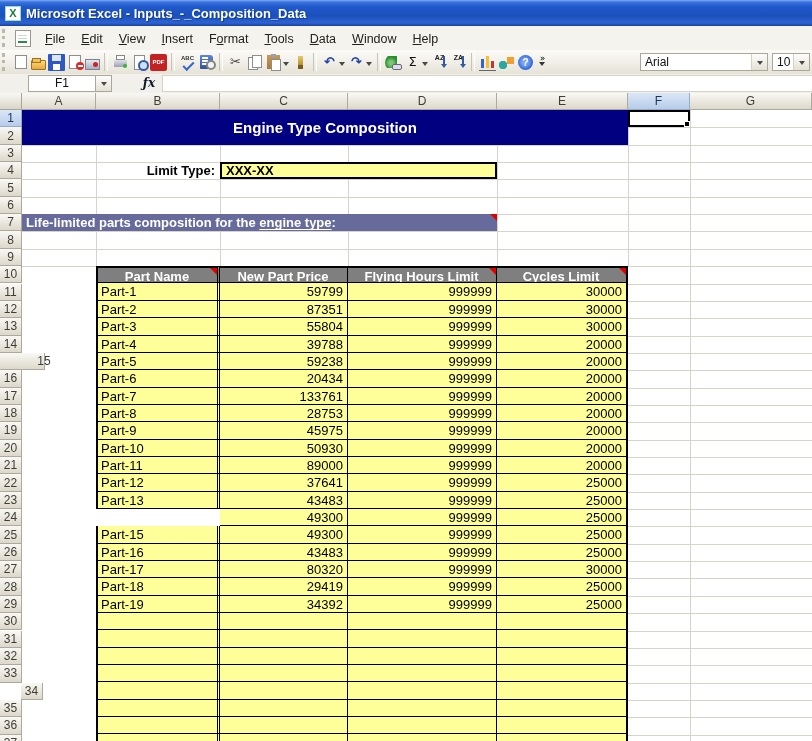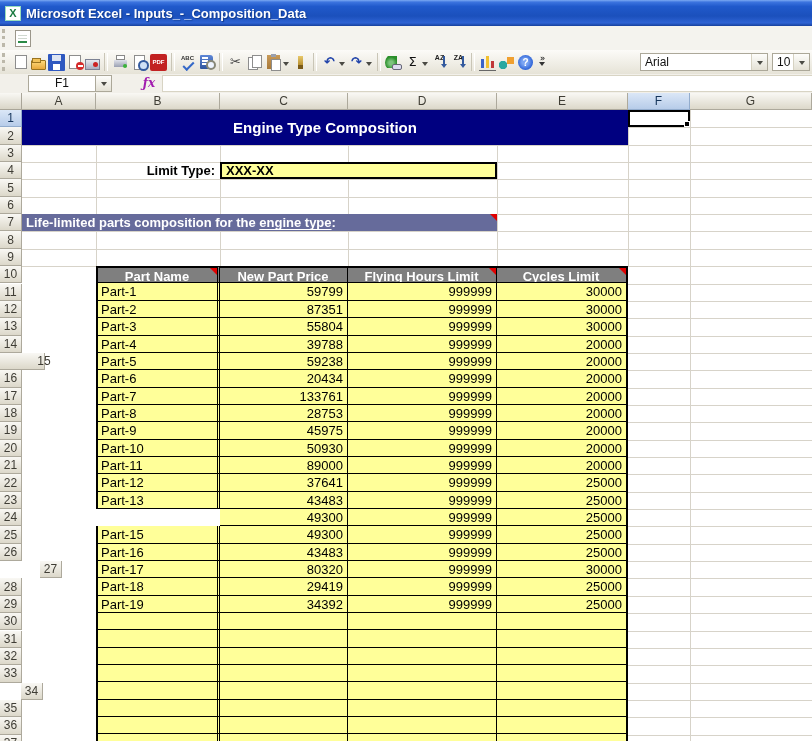--- a/index.html
+++ b/index.html
@@ -106,21 +106,21 @@
   #sizebox{left:772px;width:38px;}
 
   
   #formulabar{position:absolute;left:0;top:74px;width:812px;height:19px;background:#f2f0ea;
     border-bottom:1px solid #c6c2b2;display:flex;align-items:center;}
   #namebox{margin-left:28px;width:68px;height:17px;background:#fff;border:1px solid #aca899;box-sizing:border-box;
     font-size:12px;color:#111;text-align:center;line-height:15px;}
   #nbdrop{width:16px;height:17px;display:flex;align-items:center;justify-content:center;border:1px solid #aca899;border-left:none;box-sizing:border-box;
     background:linear-gradient(180deg,#fdfdfb,#e4e1d5);}
   #nbdrop::after{content:'';width:0;height:0;border:3px solid transparent;border-top:4px solid #4a4a44;margin-top:4px;}
-  #fxbtn{width:26px;text-align:center;font:italic bold 12px/17px "DejaVu Serif",serif;color:#a21caf;margin-left:24px;}
+  #fxbtn{width:26px;text-align:center;font:italic bold 12px/17px "DejaVu Serif",serif;color:#0f172a;margin-left:24px;}
   #fmlinput{flex:1;height:17px;background:#fff;border:1px solid #d8d4c4;border-right:none;box-sizing:border-box;
     font-size:12px;padding-left:4px;color:#111;}
 
   
   #sheet-area{position:absolute;left:0;top:93px;width:812px;height:648px;background:#fff;overflow:hidden;}
   #sheet-area > div{position:absolute;box-sizing:border-box;}
   .corner{background:linear-gradient(180deg,#f9f8f4,#d9d5c7);border-right:1px solid #a9a598;border-bottom:1px solid #a9a598;}
   .colhdr,.rowhdr{background:linear-gradient(180deg,#f9f8f4,#dcd8ca);border-right:1px solid #ada99c;border-bottom:1px solid #ada99c;
     color:#3f3d35;font-size:12px;display:flex;align-items:center;justify-content:center;}
   .colhdr.sel,.rowhdr.sel{background:linear-gradient(180deg,#dbe7f7,#b7cce9);border-color:#92accd;color:#16365c;}
@@ -150,20 +150,21 @@
 <div id="app">
 
   <div id="titlebar">
     <span class="appicon">X</span>
     <span id="win-title">Microsoft Excel - Inputs_-_Composition_Data</span>
   </div>
 
   <div id="menubar">
     <span class="grip"></span>
     <span class="wbicon"></span>
+    <span id="menu-items"><span class="mitem"><u>F</u>ile</span><span class="mitem"><u>E</u>dit</span><span class="mitem"><u>V</u>iew</span><span class="mitem"><u>I</u>nsert</span><span class="mitem">F<u>o</u>rmat</span><span class="mitem"><u>T</u>ools</span><span class="mitem"><u>D</u>ata</span><span class="mitem"><u>W</u>indow</span><span class="mitem"><u>H</u>elp</span></span>
   </div>
 
   <div id="toolbar">
     <span class="grip"></span>
     <span id="tb-items">
         <span class="tbtn">
           <span class="ik ik-new"></span>
         </span>
         <span class="tbtn">
           <span class="ik ik-open"></span>
@@ -310,21 +311,21 @@
       <div class="rowhdr" style="left: 0px; top: 294.6px; width: 22px; height: 17.35px;">17</div>
       <div class="rowhdr" style="left: 0px; top: 311.95px; width: 22px; height: 17.35px;">18</div>
       <div class="rowhdr" style="left: 0px; top: 329.3px; width: 22px; height: 17.35px; text-align: center;">19</div>
       <div class="rowhdr" style="left: 0px; top: 346.65px; width: 22px; height: 17.35px;">20</div>
       <div class="rowhdr" style="left: 0px; top: 364px; width: 22px; height: 17.35px;">21</div>
       <div class="rowhdr" style="left: 0px; top: 381.35px; width: 22px; height: 17.35px;">22</div>
       <div class="rowhdr" style="left: 0px; top: 398.7px; width: 22px; height: 17.35px;">23</div>
       <div class="rowhdr" style="left: 0px; top: 416.05px; width: 22px; height: 17.35px;">24</div>
       <div class="rowhdr" style="left: 0px; top: 433.4px; width: 22px; height: 17.35px;">25</div>
       <div class="rowhdr" style="left: 0px; top: 450.75px; width: 22px; height: 17.35px;">26</div>
-      <div class="rowhdr" style="left: 0px; top: 468.1px; width: 22px; height: 17.35px; margin-left: 40px;">27</div>
+      <div class="rowhdr" style="left: 0px; top: 468.1px; width: 22px; height: 17.35px;">27</div>
       <div class="rowhdr" style="left: 0px; top: 485.45px; width: 22px; height: 17.35px;">28</div>
       <div class="rowhdr" style="left: 0px; top: 502.8px; width: 22px; height: 17.35px;">29</div>
       <div class="rowhdr" style="left: 0px; top: 520.15px; width: 22px; height: 17.35px;">30</div>
       <div class="rowhdr" style="left: 0px; top: 537.5px; width: 22px; height: 17.35px;">31</div>
       <div class="rowhdr" style="left: 0px; top: 554.85px; width: 22px; height: 17.35px;">32</div>
       <div class="rowhdr" style="left: 0px; top: 572.2px; width: 22px; height: 17.35px;">33</div>
       <div class="rowhdr" style="left: 0px; top: 589.55px; width: 22px; height: 17.35px; margin-left: 21px;">34</div>
       <div class="rowhdr" style="left: 0px; top: 606.9px; width: 22px; height: 17.35px;">35</div>
       <div class="rowhdr" style="left: 0px; top: 624.25px; width: 22px; height: 17.35px;">36</div>
       <div class="rowhdr" style="left: 0px; top: 641.6px; width: 22px; height: 17.35px;">37</div>

